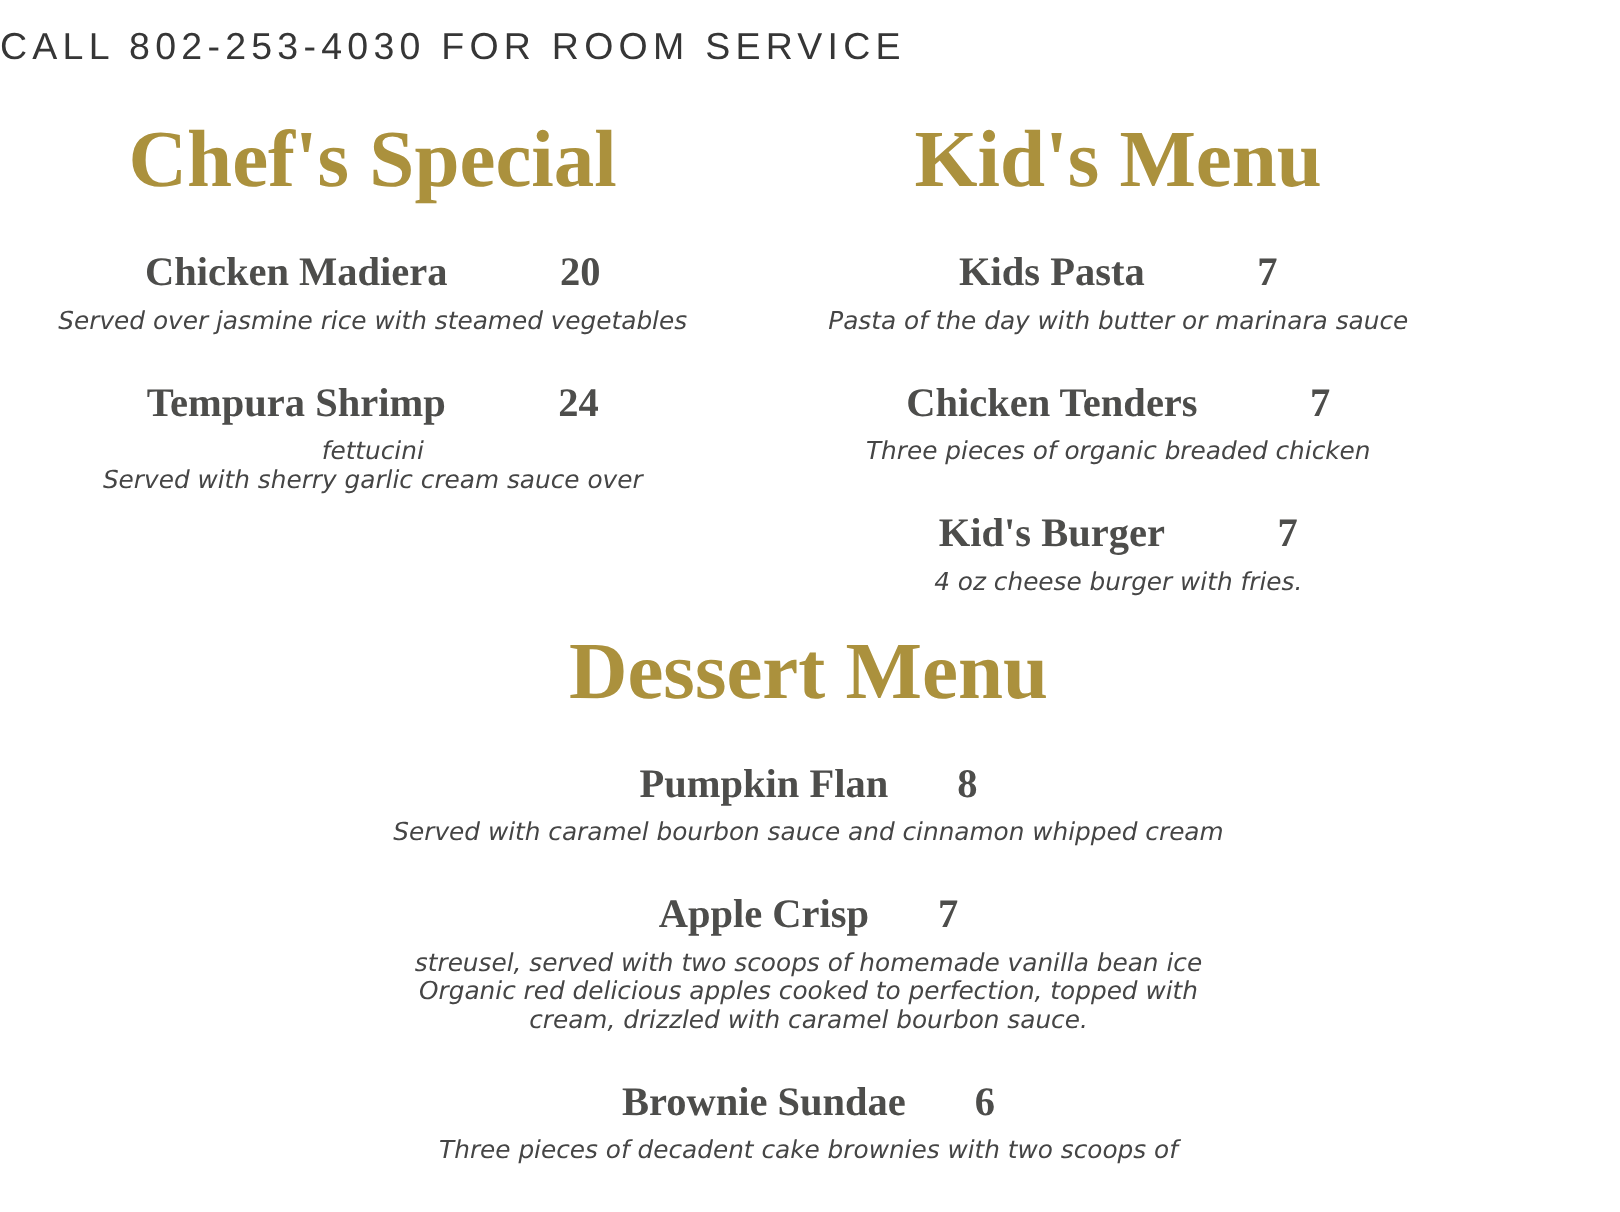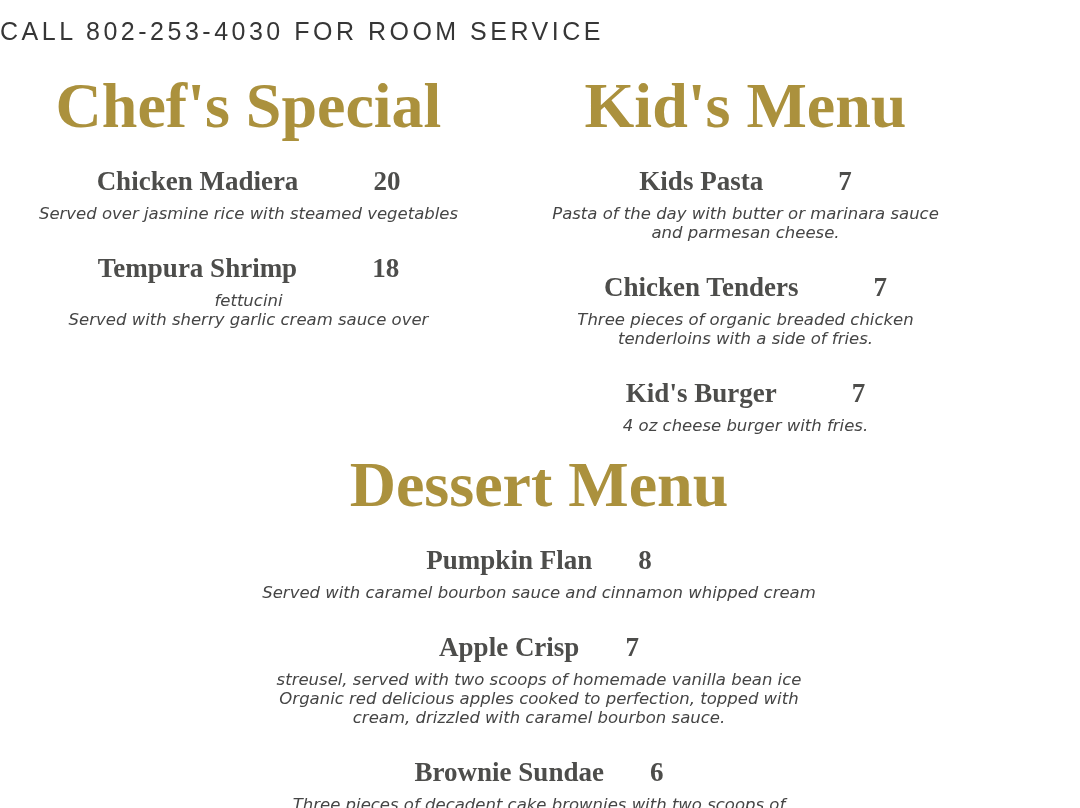--- a/index.html
+++ b/index.html
@@ -39,21 +39,21 @@
     width: 994px;
     margin-top: 30px;
   }
 
   .menu-section { text-align: center; }
 
   .section-title {
     margin: 0;
     font-family: "Liberation Serif", serif;
     font-weight: 700;
-    font-size: 64px;
+    font-size: 54px;
     line-height: 60px;
     color: var(--accent-gold);
   }
 
   .menu-item { margin-top: 28px; }
   .dessert-section .menu-item { }
 
   .item-line {
     display: flex;
     justify-content: center;
@@ -100,51 +100,49 @@
         <span class="item-price">20</span>
       </div>
       <div class="item-desc">
         <div class="desc-line">Served over jasmine rice with steamed vegetables</div>
       </div>
     </div>
 
     <div class="menu-item">
       <div class="item-line">
         <span class="item-name">Tempura Shrimp</span>
-        <span class="item-price">18</span>
+        <span class="item-price">24</span>
       </div>
       <div class="item-desc">
         <div class="desc-line">fettucini</div>
         <div class="desc-line">Served with sherry garlic cream sauce over</div>
       </div>
     </div>
   </section>
 
   <section class="menu-section">
     <h2 class="section-title">Kid's Menu</h2>
 
     <div class="menu-item">
       <div class="item-line">
         <span class="item-name">Kids Pasta</span>
         <span class="item-price">7</span>
       </div>
       <div class="item-desc">
         <div class="desc-line">Pasta of the day with butter or marinara sauce</div>
-        <div class="desc-line">and parmesan cheese.</div>
       </div>
     </div>
 
     <div class="menu-item">
       <div class="item-line">
         <span class="item-name">Chicken Tenders</span>
         <span class="item-price">7</span>
       </div>
       <div class="item-desc">
         <div class="desc-line">Three pieces of organic breaded chicken</div>
-        <div class="desc-line">tenderloins with a side of fries.</div>
       </div>
     </div>
 
     <div class="menu-item">
       <div class="item-line">
         <span class="item-name">Kid's Burger</span>
         <span class="item-price">7</span>
       </div>
       <div class="item-desc">
         <div class="desc-line">4 oz cheese burger with fries.</div>

